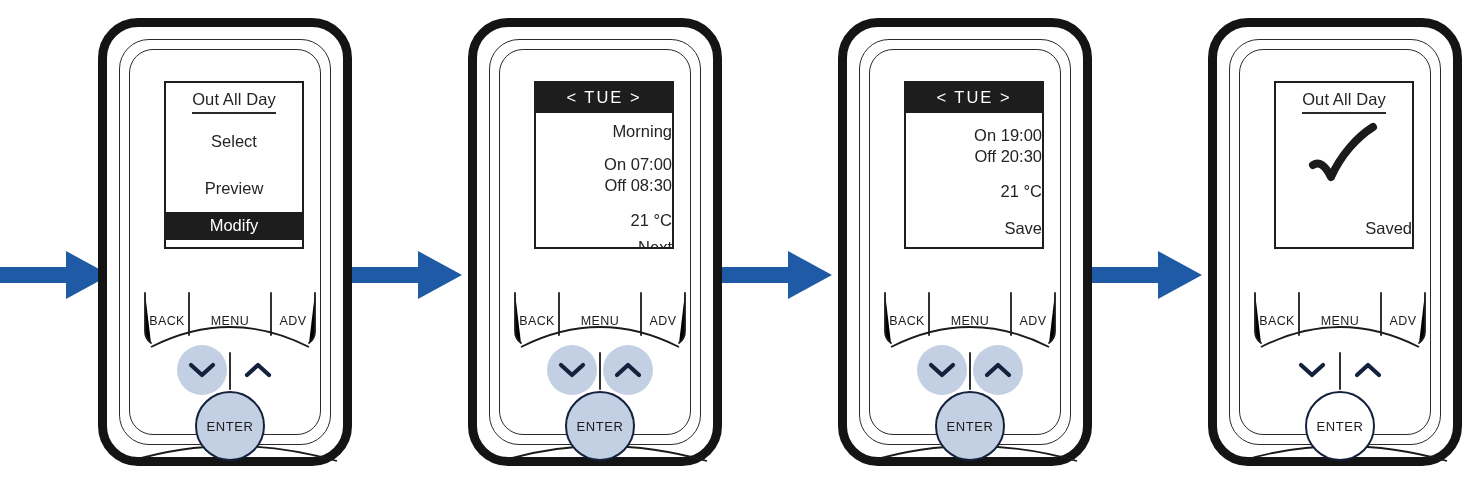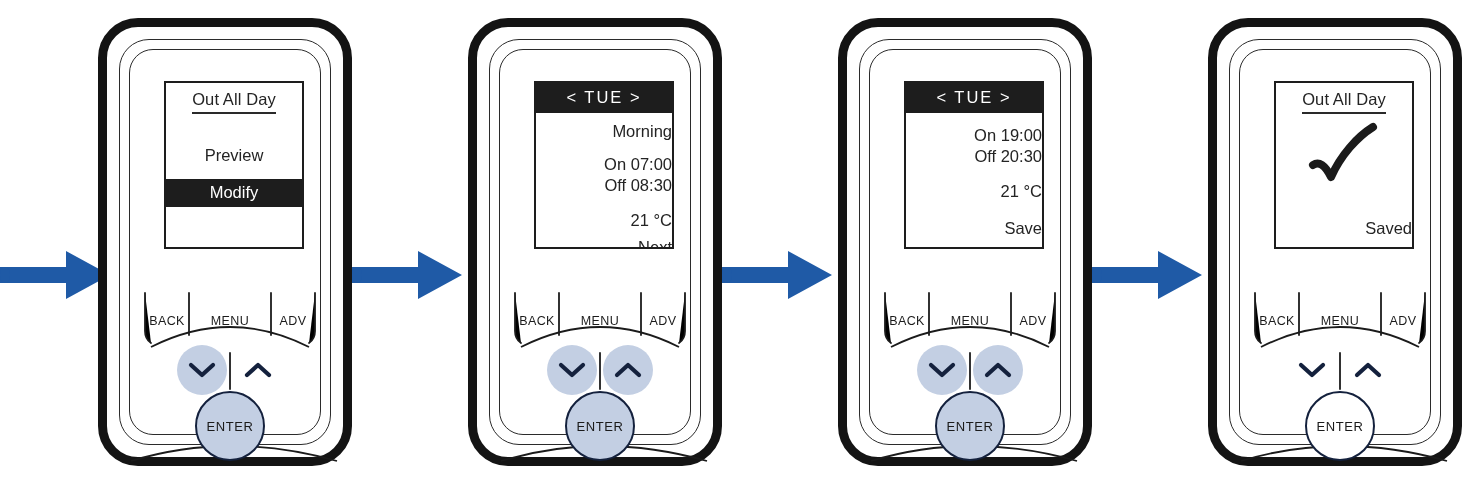--- a/index.html
+++ b/index.html
@@ -121,21 +121,22 @@
       </svg>
     </div>
     <div class="device" style="left: 98px;">
       <div class="shell-outer">
         <div class="shell-mid"></div>
         <div class="shell-inner"></div>
         <div class="lcd">
           <div class="lcd-title">Out All Day</div>
           <div class="lcd-rule"></div>
           <div style="height:14px"></div>
-          <div class="lcd-menu-item" style="padding:4px 0;margin-top:14px;">Preview</div>
+          <div class="lcd-menu-item" style="padding:4px 0;margin-top:0;">Select</div>
+          <div class="lcd-menu-item" style="padding:4px 0;margin-top:20px;">Preview</div>
           <div class="lcd-menu-item sel" style="padding:4px 0 5px 0;margin-top:10px;">Modify</div>
         </div>
         <div class="controls">
           <svg width="210" height="190" viewBox="0 0 210 190">
             <g stroke="#1b1b1b" stroke-width="1.8" stroke-linecap="round">
               <path d="M16 14 V52 q0 8 6 12"></path>
               <line x1="60" y1="14" x2="60" y2="56"></line>
               <line x1="142" y1="14" x2="142" y2="56"></line>
               <path d="M186 14 V52 q0 8 -6 12"></path>
             </g>

